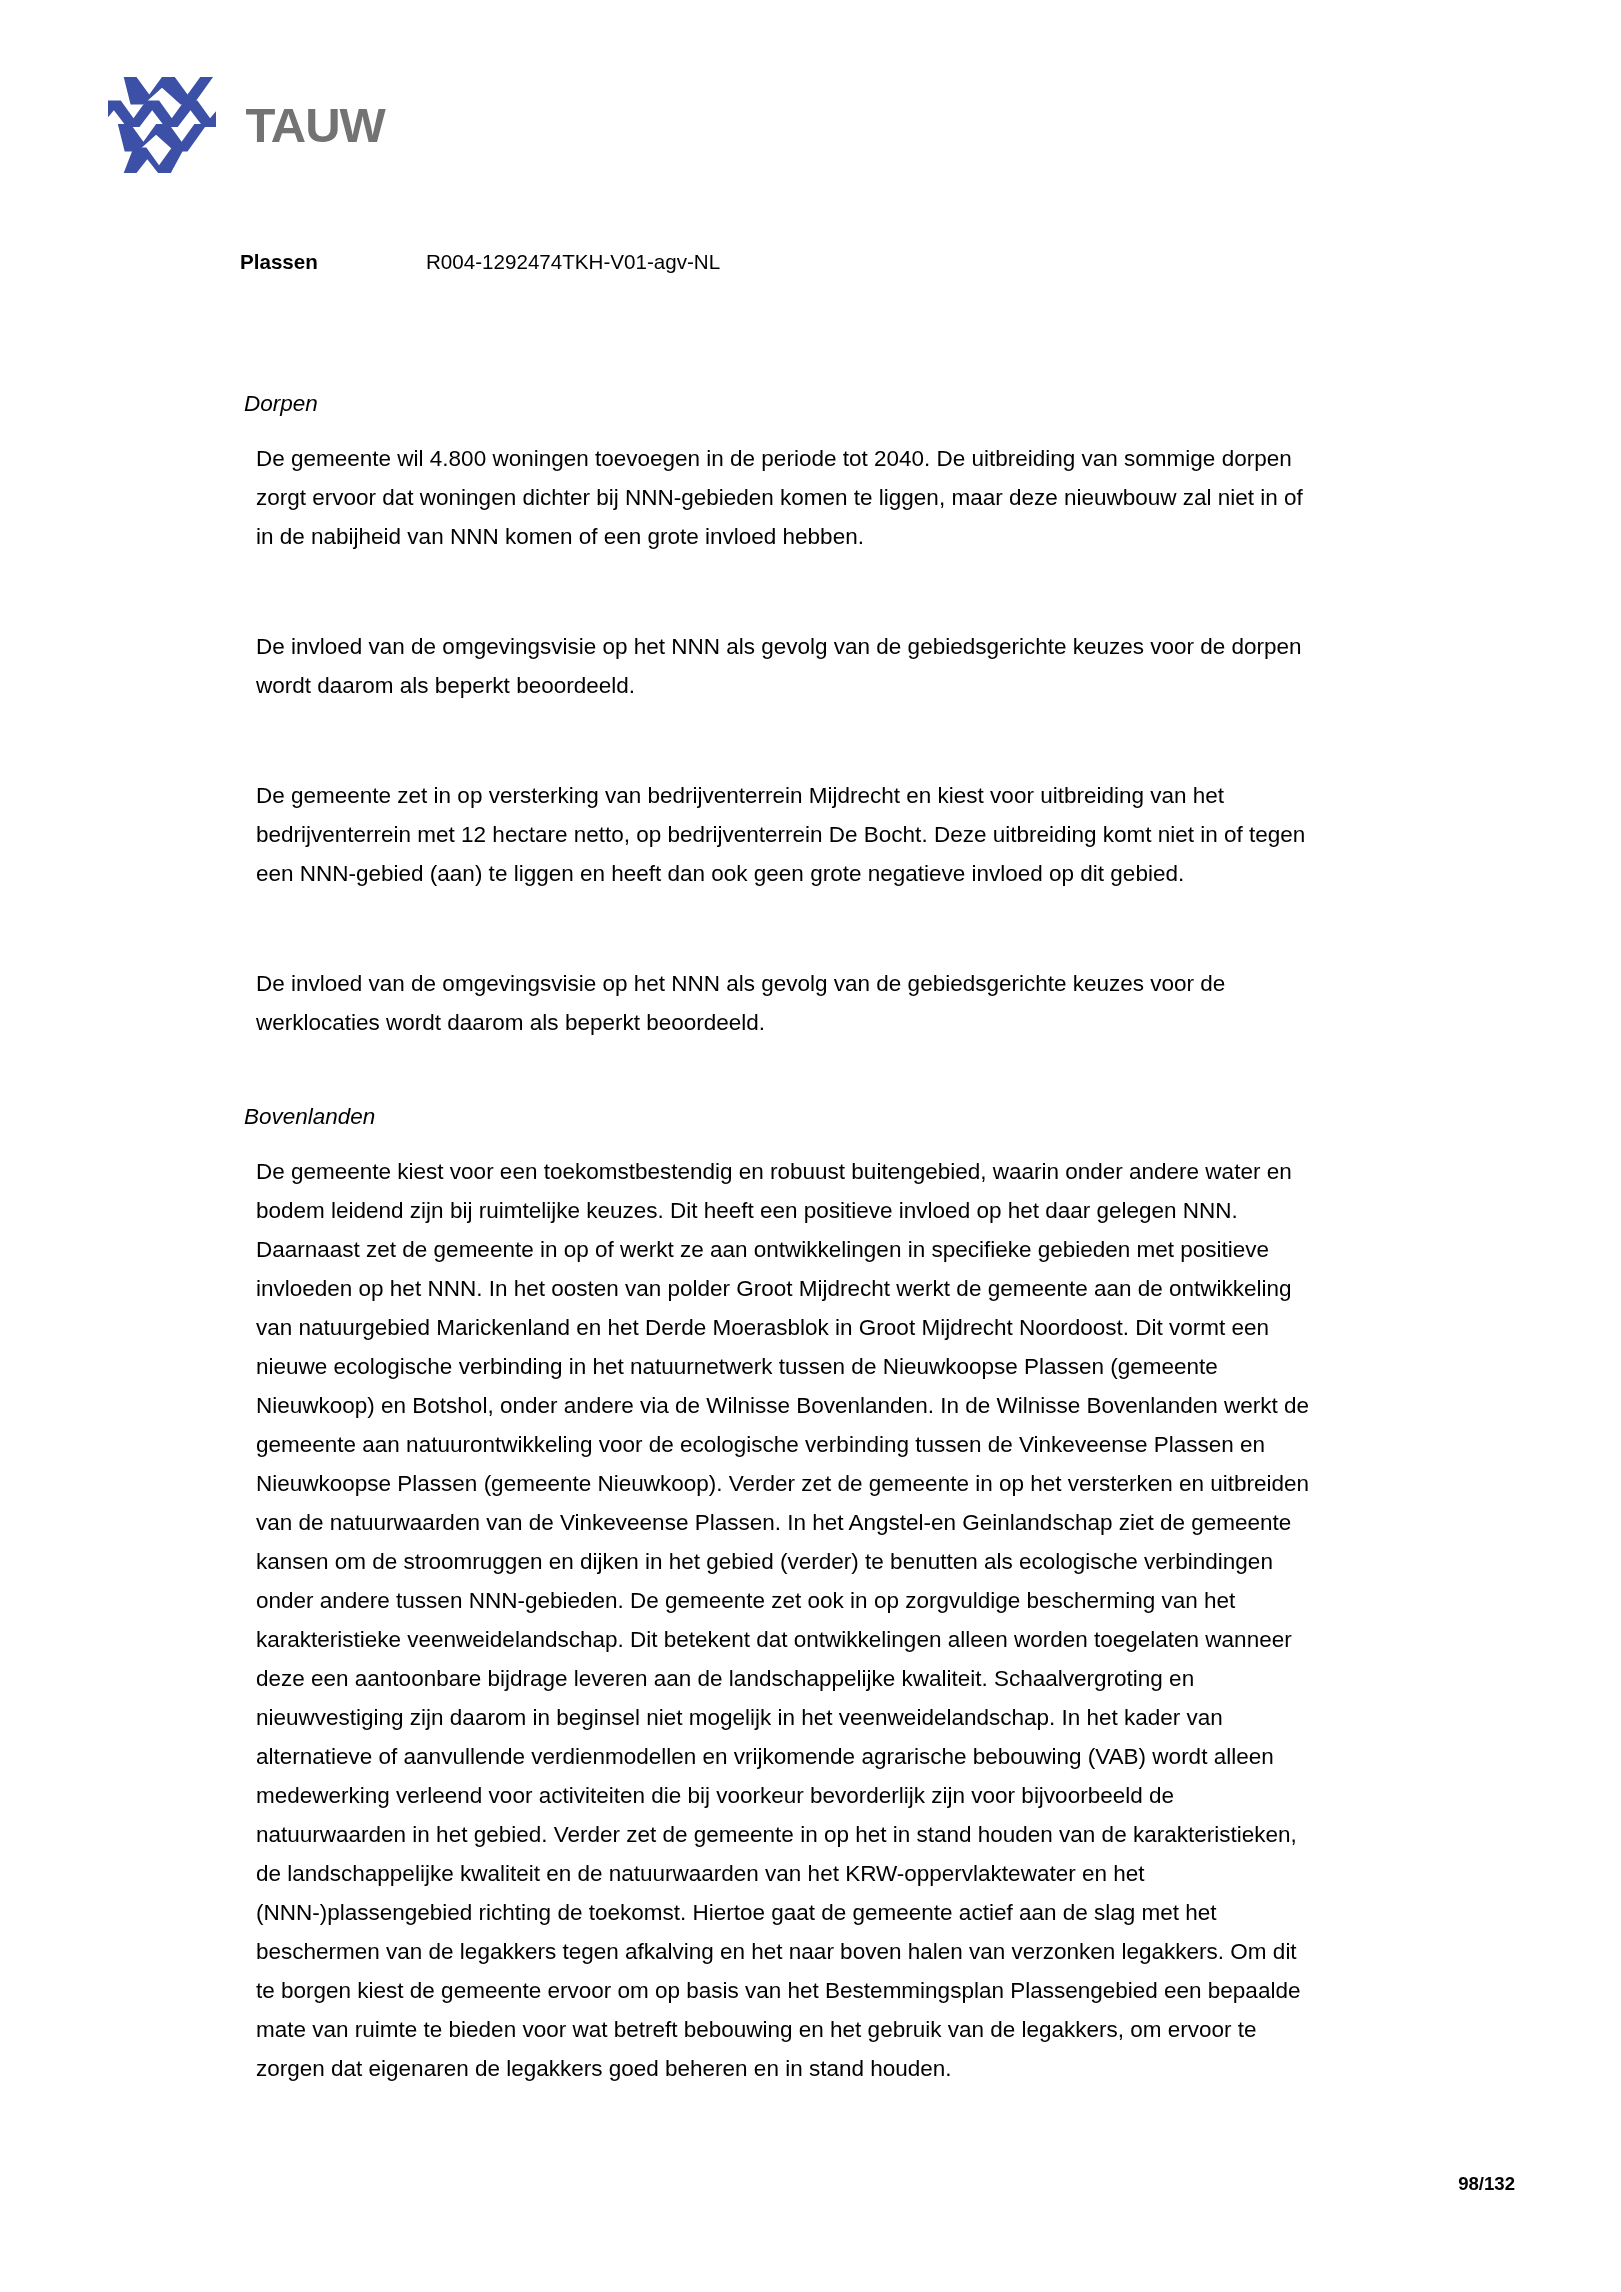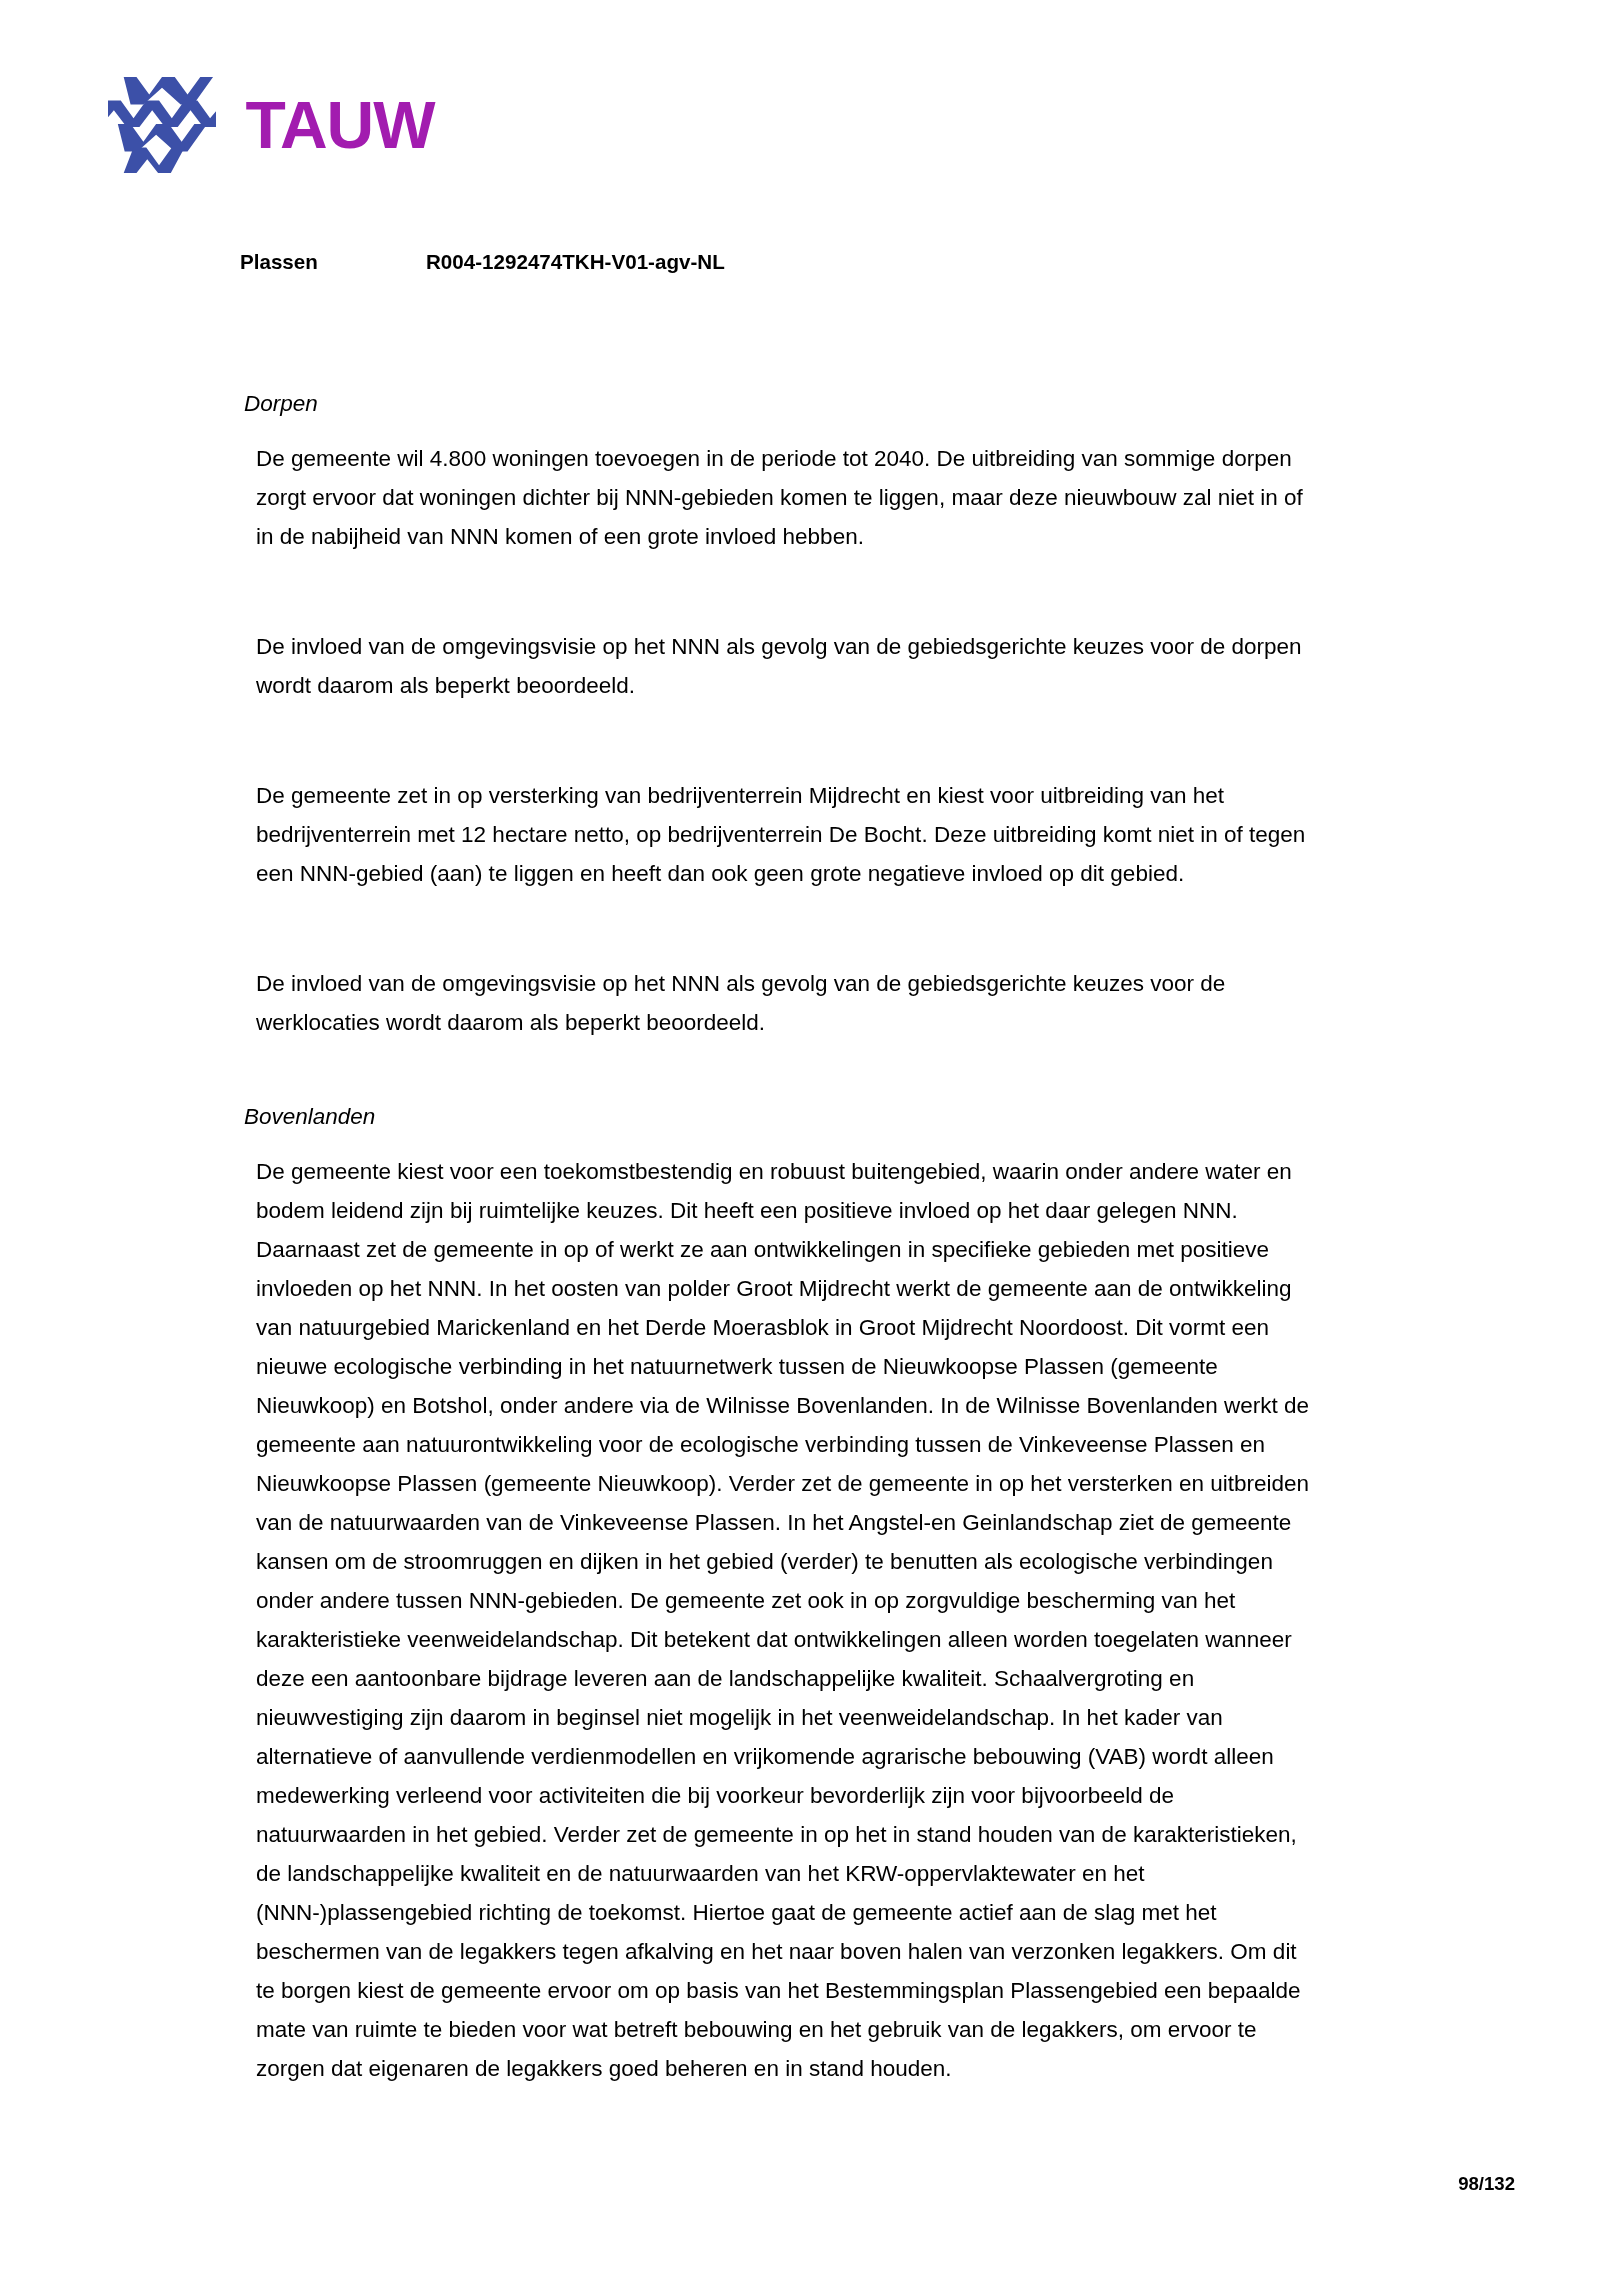--- a/index.html
+++ b/index.html
@@ -31,44 +31,44 @@
     gap: 25.5px;
   }
   .logo-mark {
     width: 116px;
     height: 108px;
     display: block;
   }
   .logo-word {
     font-family: "Liberation Sans", sans-serif;
     font-weight: bold;
-    font-size: 66px;
+    font-size: 49px;
     letter-spacing: -1px;
     line-height: 1;
-    color: #a21caf;
+    color: #737373;
     white-space: nowrap;
   }
 
   
   .kenmerk-row {
     position: absolute;
     left: 240px;
     top: 250px;
     display: flex;
     align-items: baseline;
     font-size: 20.6px;
     line-height: 1.2;
   }
   .kenmerk-label {
     font-weight: bold;
     width: 186px;
     flex: 0 0 186px;
   }
   .kenmerk-value {
-    font-weight: bold;
+    font-weight: normal;
     white-space: nowrap;
   }
 
   
   .content {
     position: absolute;
     left: 240px;
     top: 384px;
     width: 1096px;
   }

